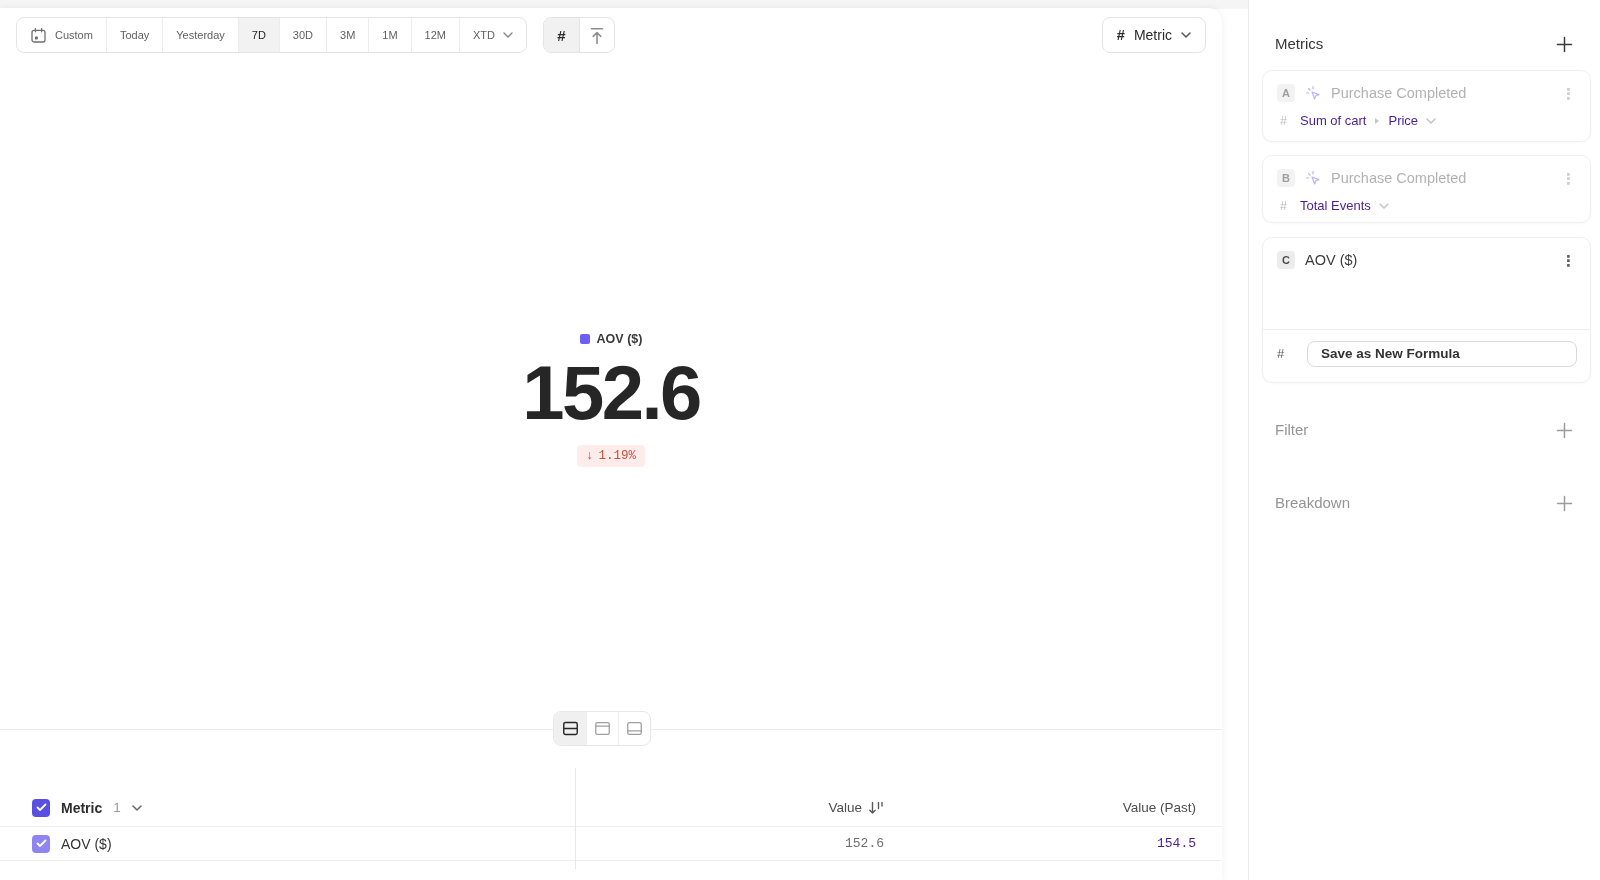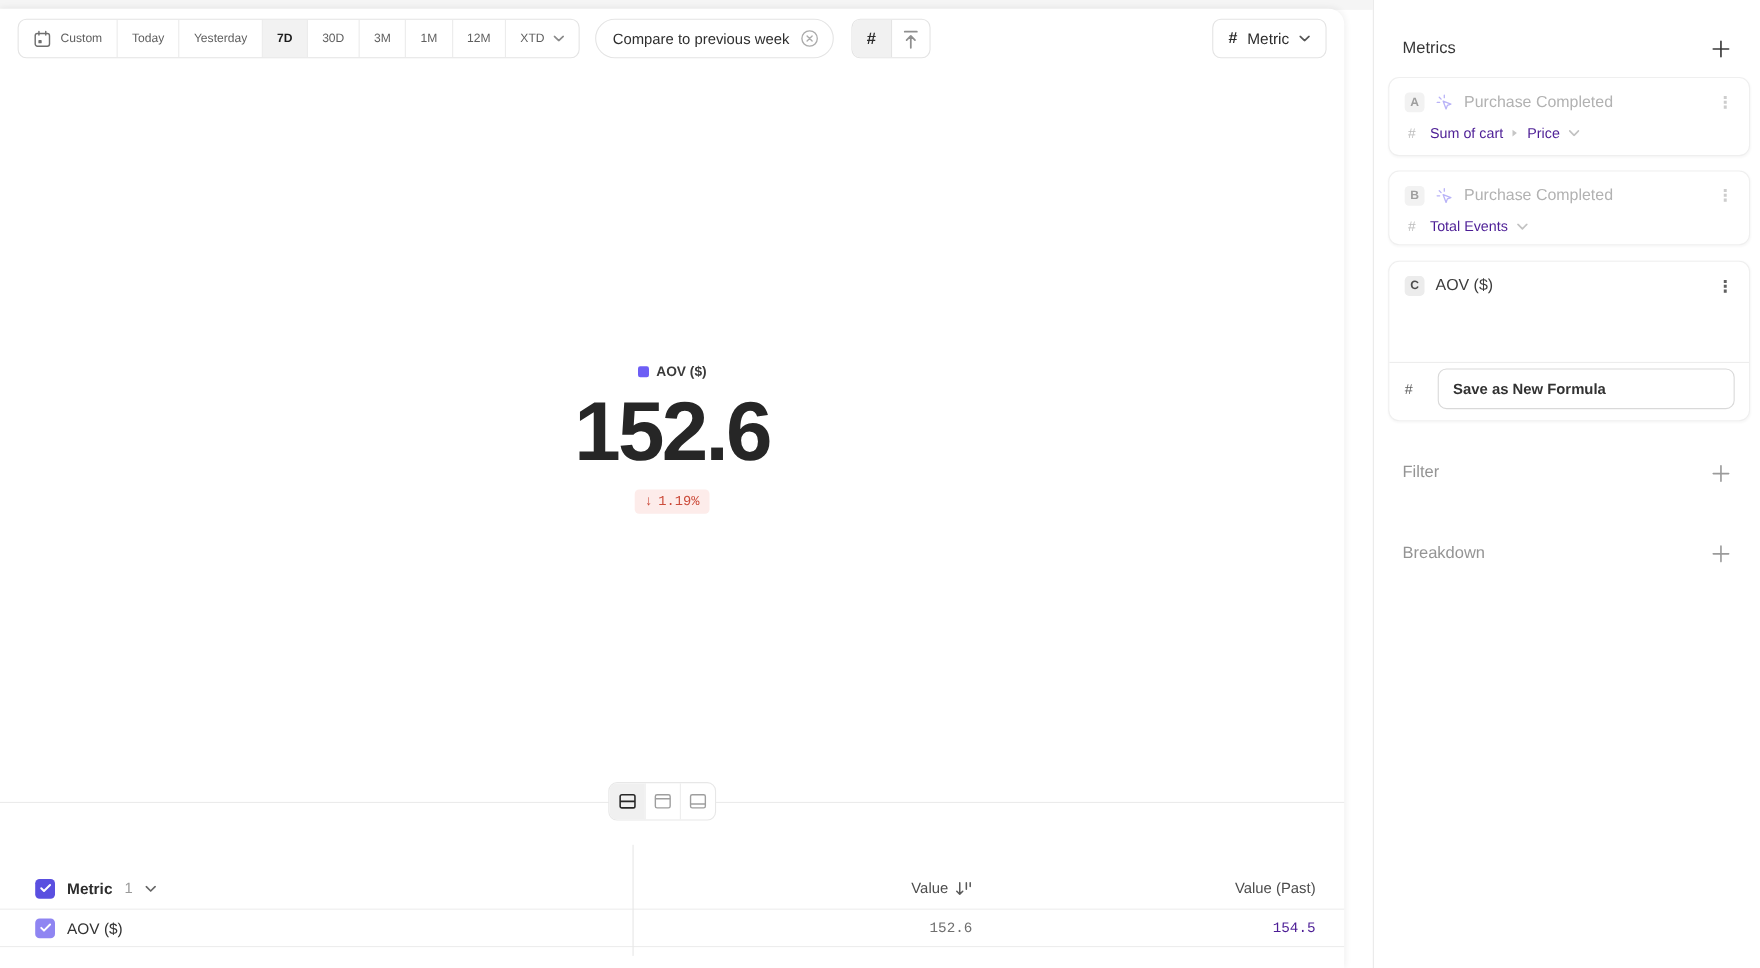--- a/index.html
+++ b/index.html
@@ -11,21 +11,21 @@
   .top-strip { position:absolute; left:0; top:0; width:1248px; height:9px; background:#f5f5f5; }
   .main-card { position:absolute; left:0; top:8px; width:1222px; height:872px; background:#fff;
     border-radius:0 14px 0 0; box-shadow:0 0 7px rgba(0,0,0,0.07); }
 
   
   .toolbar { position:absolute; top:9px; left:16px; right:16px; height:36px; display:flex; align-items:center; }
   .date-group { display:flex; height:36px; border:1px solid #e4e4e4; border-radius:8px; background:#fff; overflow:hidden; }
   .date-btn { display:flex; align-items:center; gap:8px; padding:0 13px; font-size:11px; color:#5f5f5f;
     border-right:1px solid #ececec; cursor:pointer; white-space:nowrap; }
   .date-btn:last-child { border-right:none; }
-  .date-btn.selected { background:#f2f2f2; color:#1c1c1c; font-weight:700; }
+  .date-btn.selected { background:#f2f2f2; color:#1c1c1c; font-weight:400; }
   .chip { display:flex; align-items:center; gap:9px; height:36px; margin-left:14px; padding:0 12px 0 15px;
     border:1px solid #e4e4e4; border-radius:18px; background:#fff; font-size:13.5px; color:#2e2e2e; cursor:pointer; }
   .seg { display:flex; height:36px; margin-left:16px; border:1px solid #e4e4e4; border-radius:8px; overflow:hidden; background:#fff; }
   .seg-cell { width:35px; display:flex; align-items:center; justify-content:center; cursor:pointer; }
   .seg-cell.selected { background:#f1f1f1; }
   .seg-cell + .seg-cell { border-left:1px solid #e4e4e4; }
   .seg-hash { font-size:15px; font-weight:700; color:#2b2b2b; }
   .metric-btn { margin-left:auto; display:flex; align-items:center; gap:9px; height:36px; padding:0 14px;
     border:1px solid #e4e4e4; border-radius:8px; background:#fff; cursor:pointer; }
   .metric-btn .hash { font-size:14.5px; font-weight:700; color:#2b2b2b; }
@@ -87,21 +87,21 @@
   .m-row2 { display:flex; align-items:center; gap:8px; margin-top:11px; padding-left:3px; }
   .m-row2 .hash { font-size:12.5px; color:#bdbdbd; width:12px; }
   .m-row2 .agg  { font-size:13px; color:#4c1d95; }
   .tri-sep { color:#c6c6c6; display:flex; }
   .chev { display:flex; color:#c2c2c2; }
   .formula-input { margin-top:12px; height:33px; background:#f3f3f4; border-radius:6px; display:flex; align-items:center;
     padding:0 13px; font-size:14px; color:#2e2e2e; cursor:text; }
   .formula-divider { position:absolute; left:0; right:0; top:91px; border-top:1px solid #ededed; }
   .save-row { position:absolute; top:100px; left:14px; right:13px; height:31px; display:flex; align-items:center; }
   .save-row .hash { width:30px; font-size:13px; color:#5c5c5c; }
-  .save-btn { flex:1; height:37px; border:1px solid #d9d9d9; border-radius:8px; background:#fff; display:flex;
+  .save-btn { flex:1; height:26px; border:1px solid #d9d9d9; border-radius:8px; background:#fff; display:flex;
     align-items:center; padding:0 13px; font-size:13.5px; font-weight:600; color:#323232; cursor:pointer; }
   svg { display:block; }
 </style>
 </head>
 <body>
 
 <div class="top-strip"></div>
 
 <div class="main-card">
 
@@ -141,29 +141,20 @@
       <div class="date-btn">
         <span>XTD</span>
         <span class="chev" style="color:#8a8a8a">
           <svg width="10" height="6" viewBox="0 0 10 6">
               <path d="M1 1l4 4 4-4" fill="none" stroke="currentColor" stroke-width="1.5" stroke-linecap="round" stroke-linejoin="round"></path>
             </svg>
         </span>
       </div>
     </div>
 
-    <div class="chip">
-      <span>Compare to previous week</span>
-      <span>
-        <svg width="18" height="18" viewBox="0 0 18 18" fill="none" stroke="#ababab" stroke-width="1.2" stroke-linecap="round">
-          <circle cx="9" cy="9" r="7"></circle>
-            <path d="M6.7 6.7l4.6 4.6M11.3 6.7l-4.6 4.6"></path>
-        </svg>
-      </span>
-    </div>
 
     <div class="seg">
       <div class="seg-cell selected">
         <span class="seg-hash">#</span>
       </div>
       <div class="seg-cell">
         <span>
           <svg width="20" height="20" viewBox="0 0 20 20" fill="none" stroke="#8f8f8f" stroke-width="1.6" stroke-linecap="round" stroke-linejoin="round">
             <path d="M4.5 3.8h11M10 18.5V8.4M6.2 11.4L10 7.6l3.8 3.8"></path>
           </svg>

